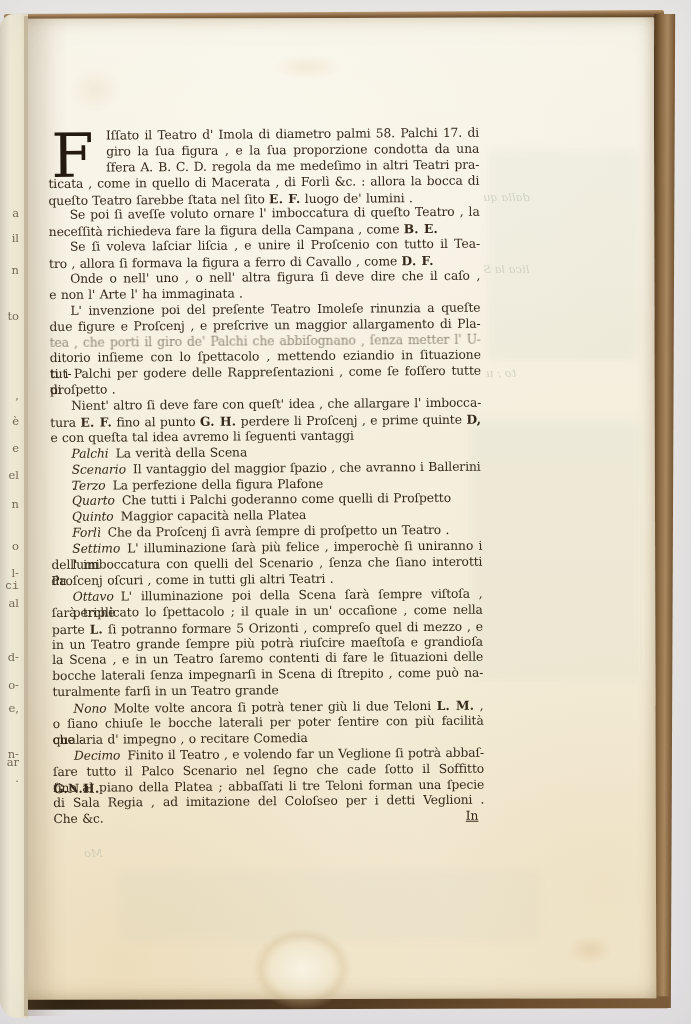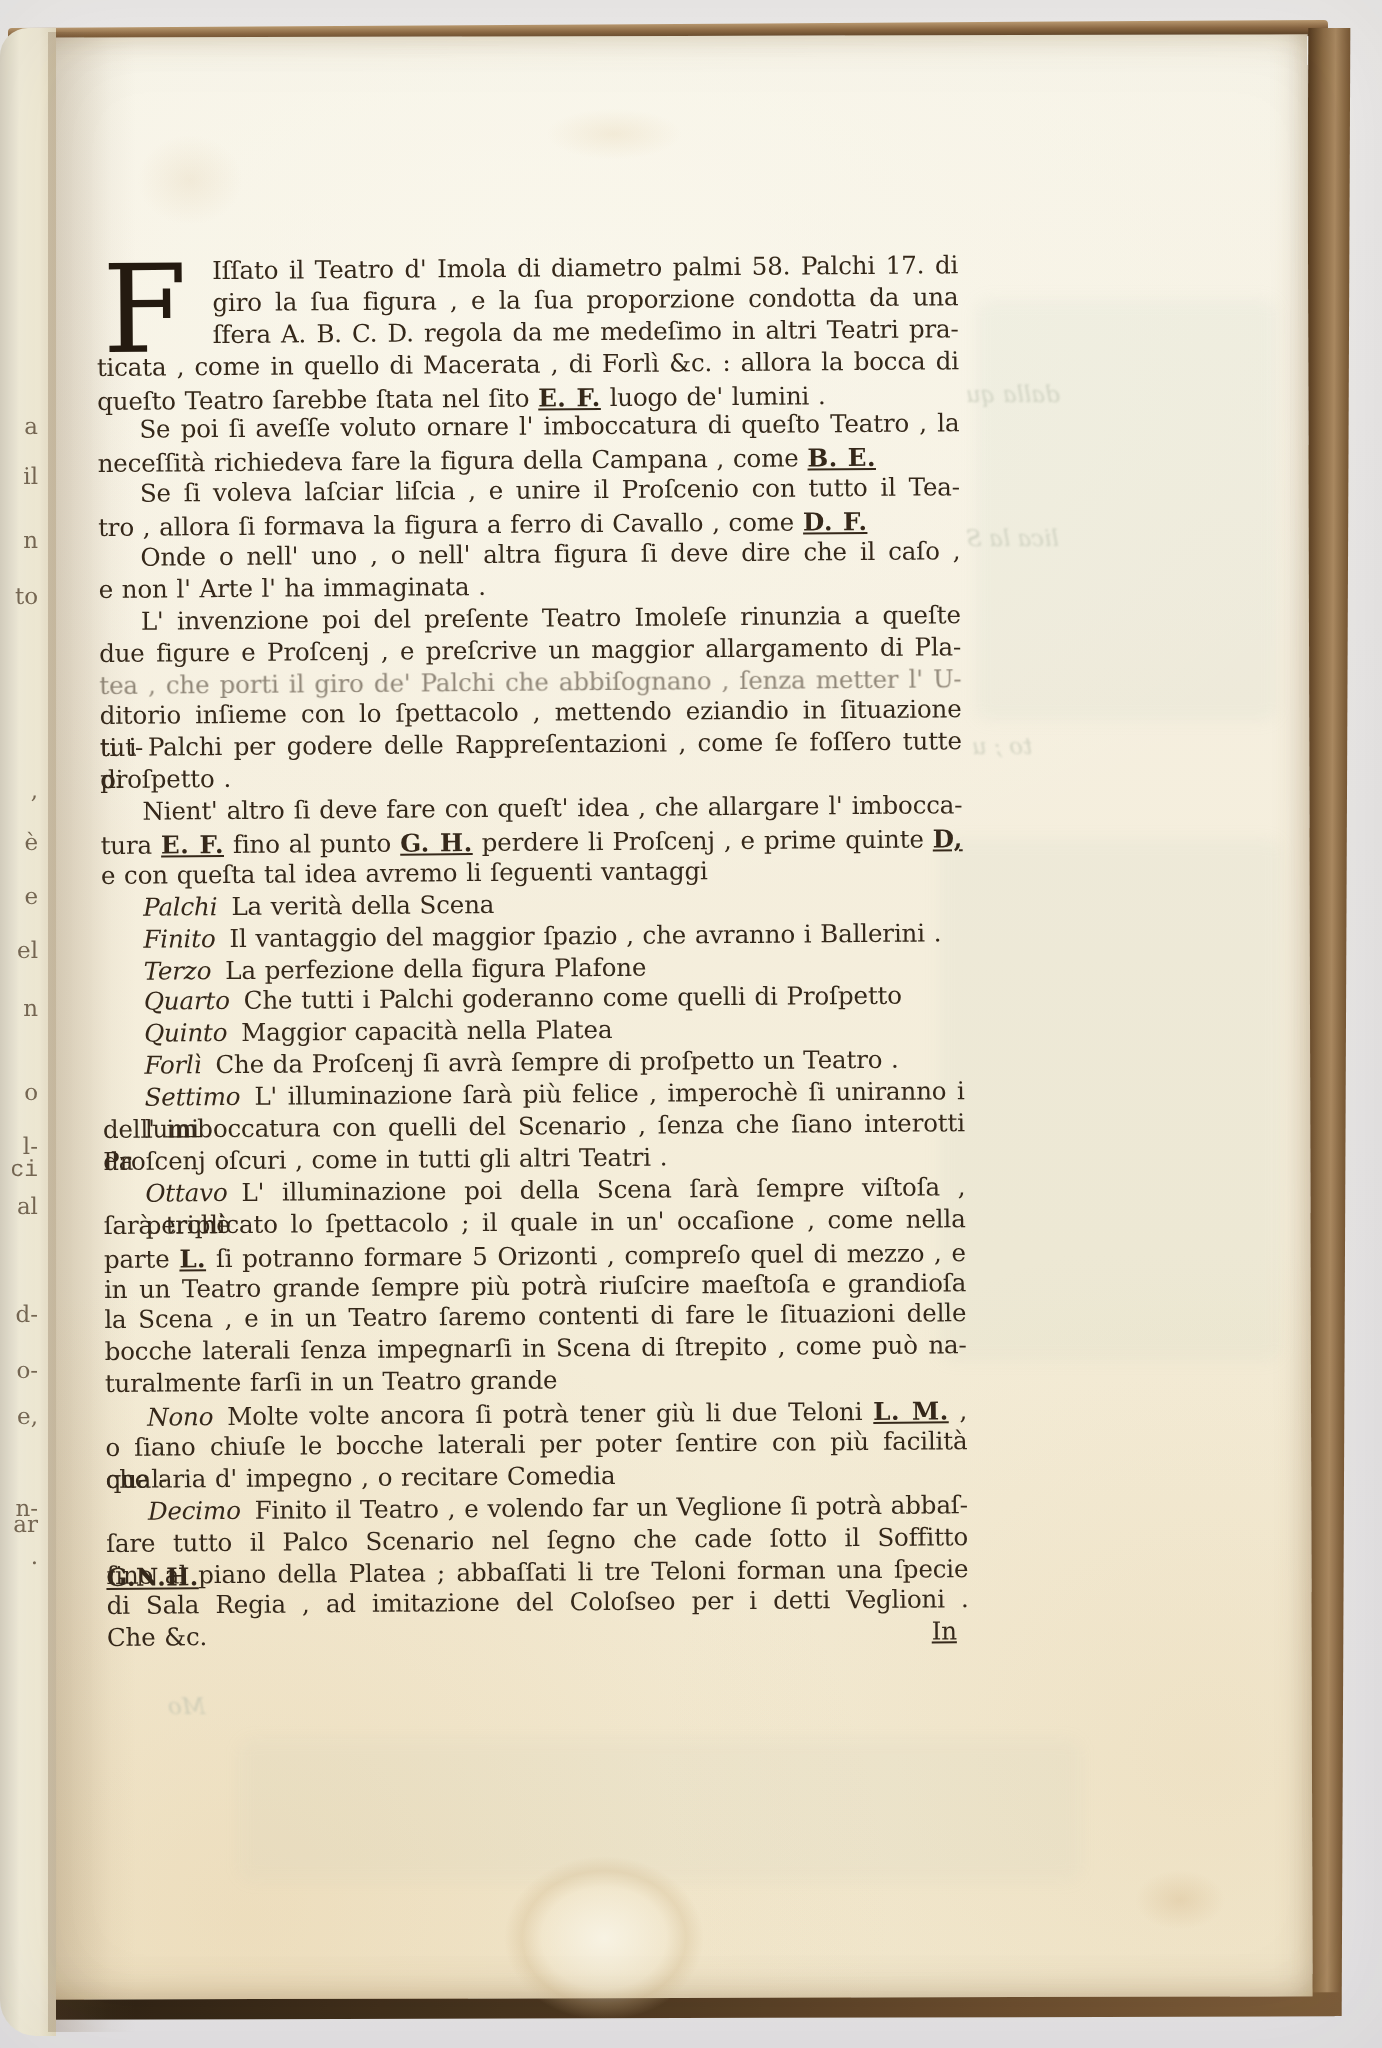--- a/index.html
+++ b/index.html
@@ -87,21 +87,21 @@
   }
   .dropcap{
     position:absolute;left:3px;top:3px;width:52px;
     font-size:61px;line-height:48px;color:#241a10;
   }
   .line{height:15.9px;white-space:normal;}
   .line.full{text-align:justify;text-align-last:justify;}
   .line.dc{padding-left:58px;}
   .line.ind{padding-left:21px;}
   .line.faint{opacity:.52;filter:blur(.35px);}
-  .line b{font-weight:bold;letter-spacing:.2px;text-decoration:underline;}
+  .line b{font-weight:bold;letter-spacing:.2px;}
   .lead{font-style:italic;padding-right:7px;}
   .cwline{display:flex;justify-content:space-between;}
   .catchword{padding-right:6px;font-weight:normal;text-decoration:underline;}
 </style>
 </head>
 <body>
 
 <div class="photo">
   <div class="cover-top"></div>
   <div class="cover-right"></div>
@@ -117,21 +117,21 @@
   <div class="stain s2"></div>
   <div class="stain s3"></div>
   <div class="stain s4"></div>
 
   <div class="gutter-edge"></div>
   <div class="gutter-shadow"></div>
   <div id="gutter-frags">
       <span class="gutter-frag" style="top: 206px;">a</span>
       <span class="gutter-frag" style="top: 231px;">il</span>
       <span class="gutter-frag" style="top: 263px;">n</span>
-      <span class="gutter-frag" style="top: 291px;">to</span>
+      <span class="gutter-frag" style="top: 309px;">to</span>
       <span class="gutter-frag" style="top: 388px;">,</span>
       <span class="gutter-frag" style="top: 414px;">è</span>
       <span class="gutter-frag" style="top: 441px;">e</span>
       <span class="gutter-frag" style="top: 468px;">el</span>
       <span class="gutter-frag" style="top: 497px;">n</span>
       <span class="gutter-frag" style="top: 539px;">o</span>
       <span class="gutter-frag" style="top: 566px;">l-</span>
       <span class="gutter-frag" style="top: 579px; font-family: Liberation Mono, monospace;">ci</span>
       <span class="gutter-frag" style="top: 596px;">al</span>
       <span class="gutter-frag" style="top: 650px;">d-</span>
@@ -165,21 +165,21 @@
         <div class="line full ind">L' invenzione poi del preſente Teatro Imoleſe rinunzia a queſte</div>
         <div class="line full">due figure e Proſcenj , e preſcrive un maggior allargamento di Pla-</div>
         <div class="line full faint">tea , che porti il giro de' Palchi che abbiſognano , ſenza metter l' U-</div>
         <div class="line full">ditorio inſieme con lo ſpettacolo , mettendo eziandio in ſituazione tut-</div>
         <div class="line full">ti i Palchi per godere delle Rappreſentazioni , come ſe foſſero tutte di</div>
         <div class="line">proſpetto .</div>
         <div class="line full ind">Nient' altro ſi deve fare con queſt' idea , che allargare l' imbocca-</div>
         <div class="line full">tura <b>E. F.</b> fino al punto <b>G. H.</b> perdere li Proſcenj , e prime quinte <b>D,</b></div>
         <div class="line">e con queſta tal idea avremo li ſeguenti vantaggi</div>
         <div class="line ind"><span class="lead">Palchi</span>La verità della Scena</div>
-        <div class="line ind"><span class="lead">Finito</span>Il vantaggio del maggior ſpazio , che avranno i Ballerini .</div>
+        <div class="line ind"><span class="lead">Scenario</span>Il vantaggio del maggior ſpazio , che avranno i Ballerini .</div>
         <div class="line ind"><span class="lead">Terzo</span>La perfezione della figura Plafone</div>
         <div class="line ind"><span class="lead">Quarto</span>Che tutti i Palchi goderanno come quelli di Proſpetto</div>
         <div class="line ind"><span class="lead">Quinto</span>Maggior capacità nella Platea</div>
         <div class="line ind"><span class="lead">Forlì</span>Che da Proſcenj ſi avrà ſempre di proſpetto un Teatro .</div>
         <div class="line full ind"><span class="lead">Settimo</span>L' illuminazione ſarà più felice , imperochè ſi uniranno i lumi</div>
         <div class="line full">dell' imboccatura con quelli del Scenario , ſenza che ſiano interotti da</div>
         <div class="line">Proſcenj oſcuri , come in tutti gli altri Teatri .</div>
         <div class="line full ind"><span class="lead">Ottavo</span>L' illuminazione poi della Scena ſarà ſempre viſtoſa , perchè</div>
         <div class="line full">ſarà triplicato lo ſpettacolo ; il quale in un' occaſione , come nella</div>
         <div class="line full">parte <b>L.</b> ſi potranno formare 5 Orizonti , compreſo quel di mezzo , e</div>

